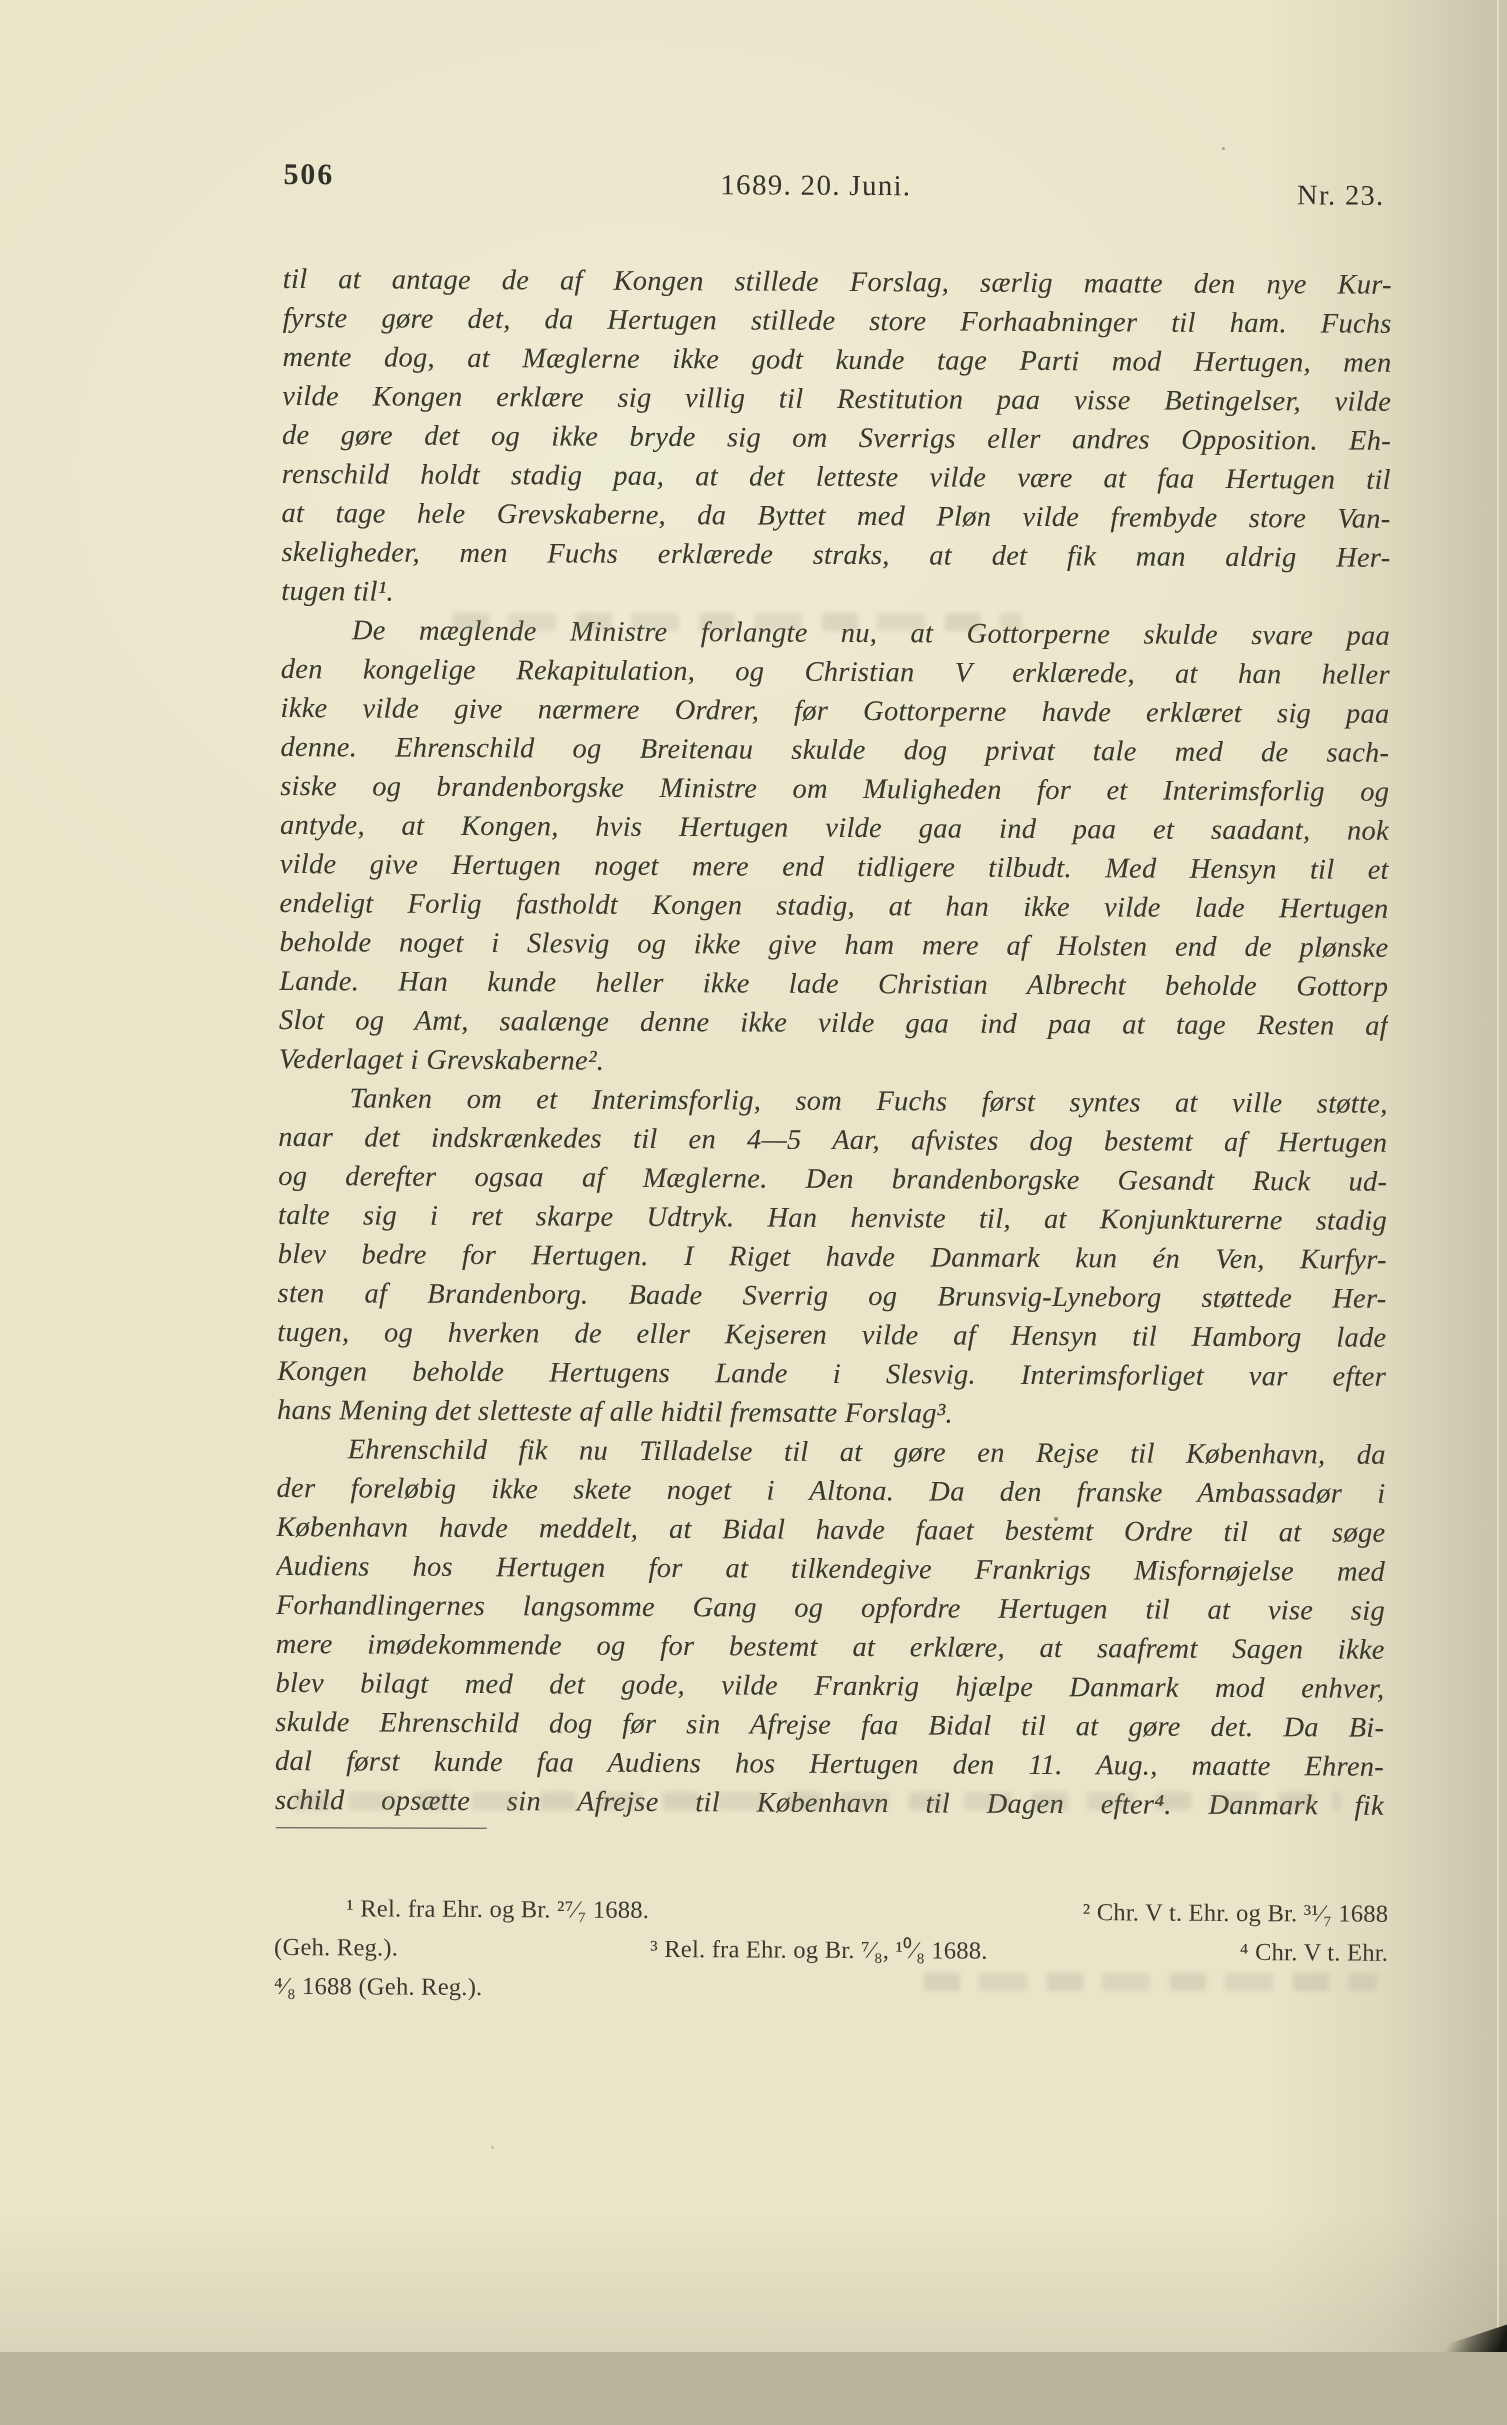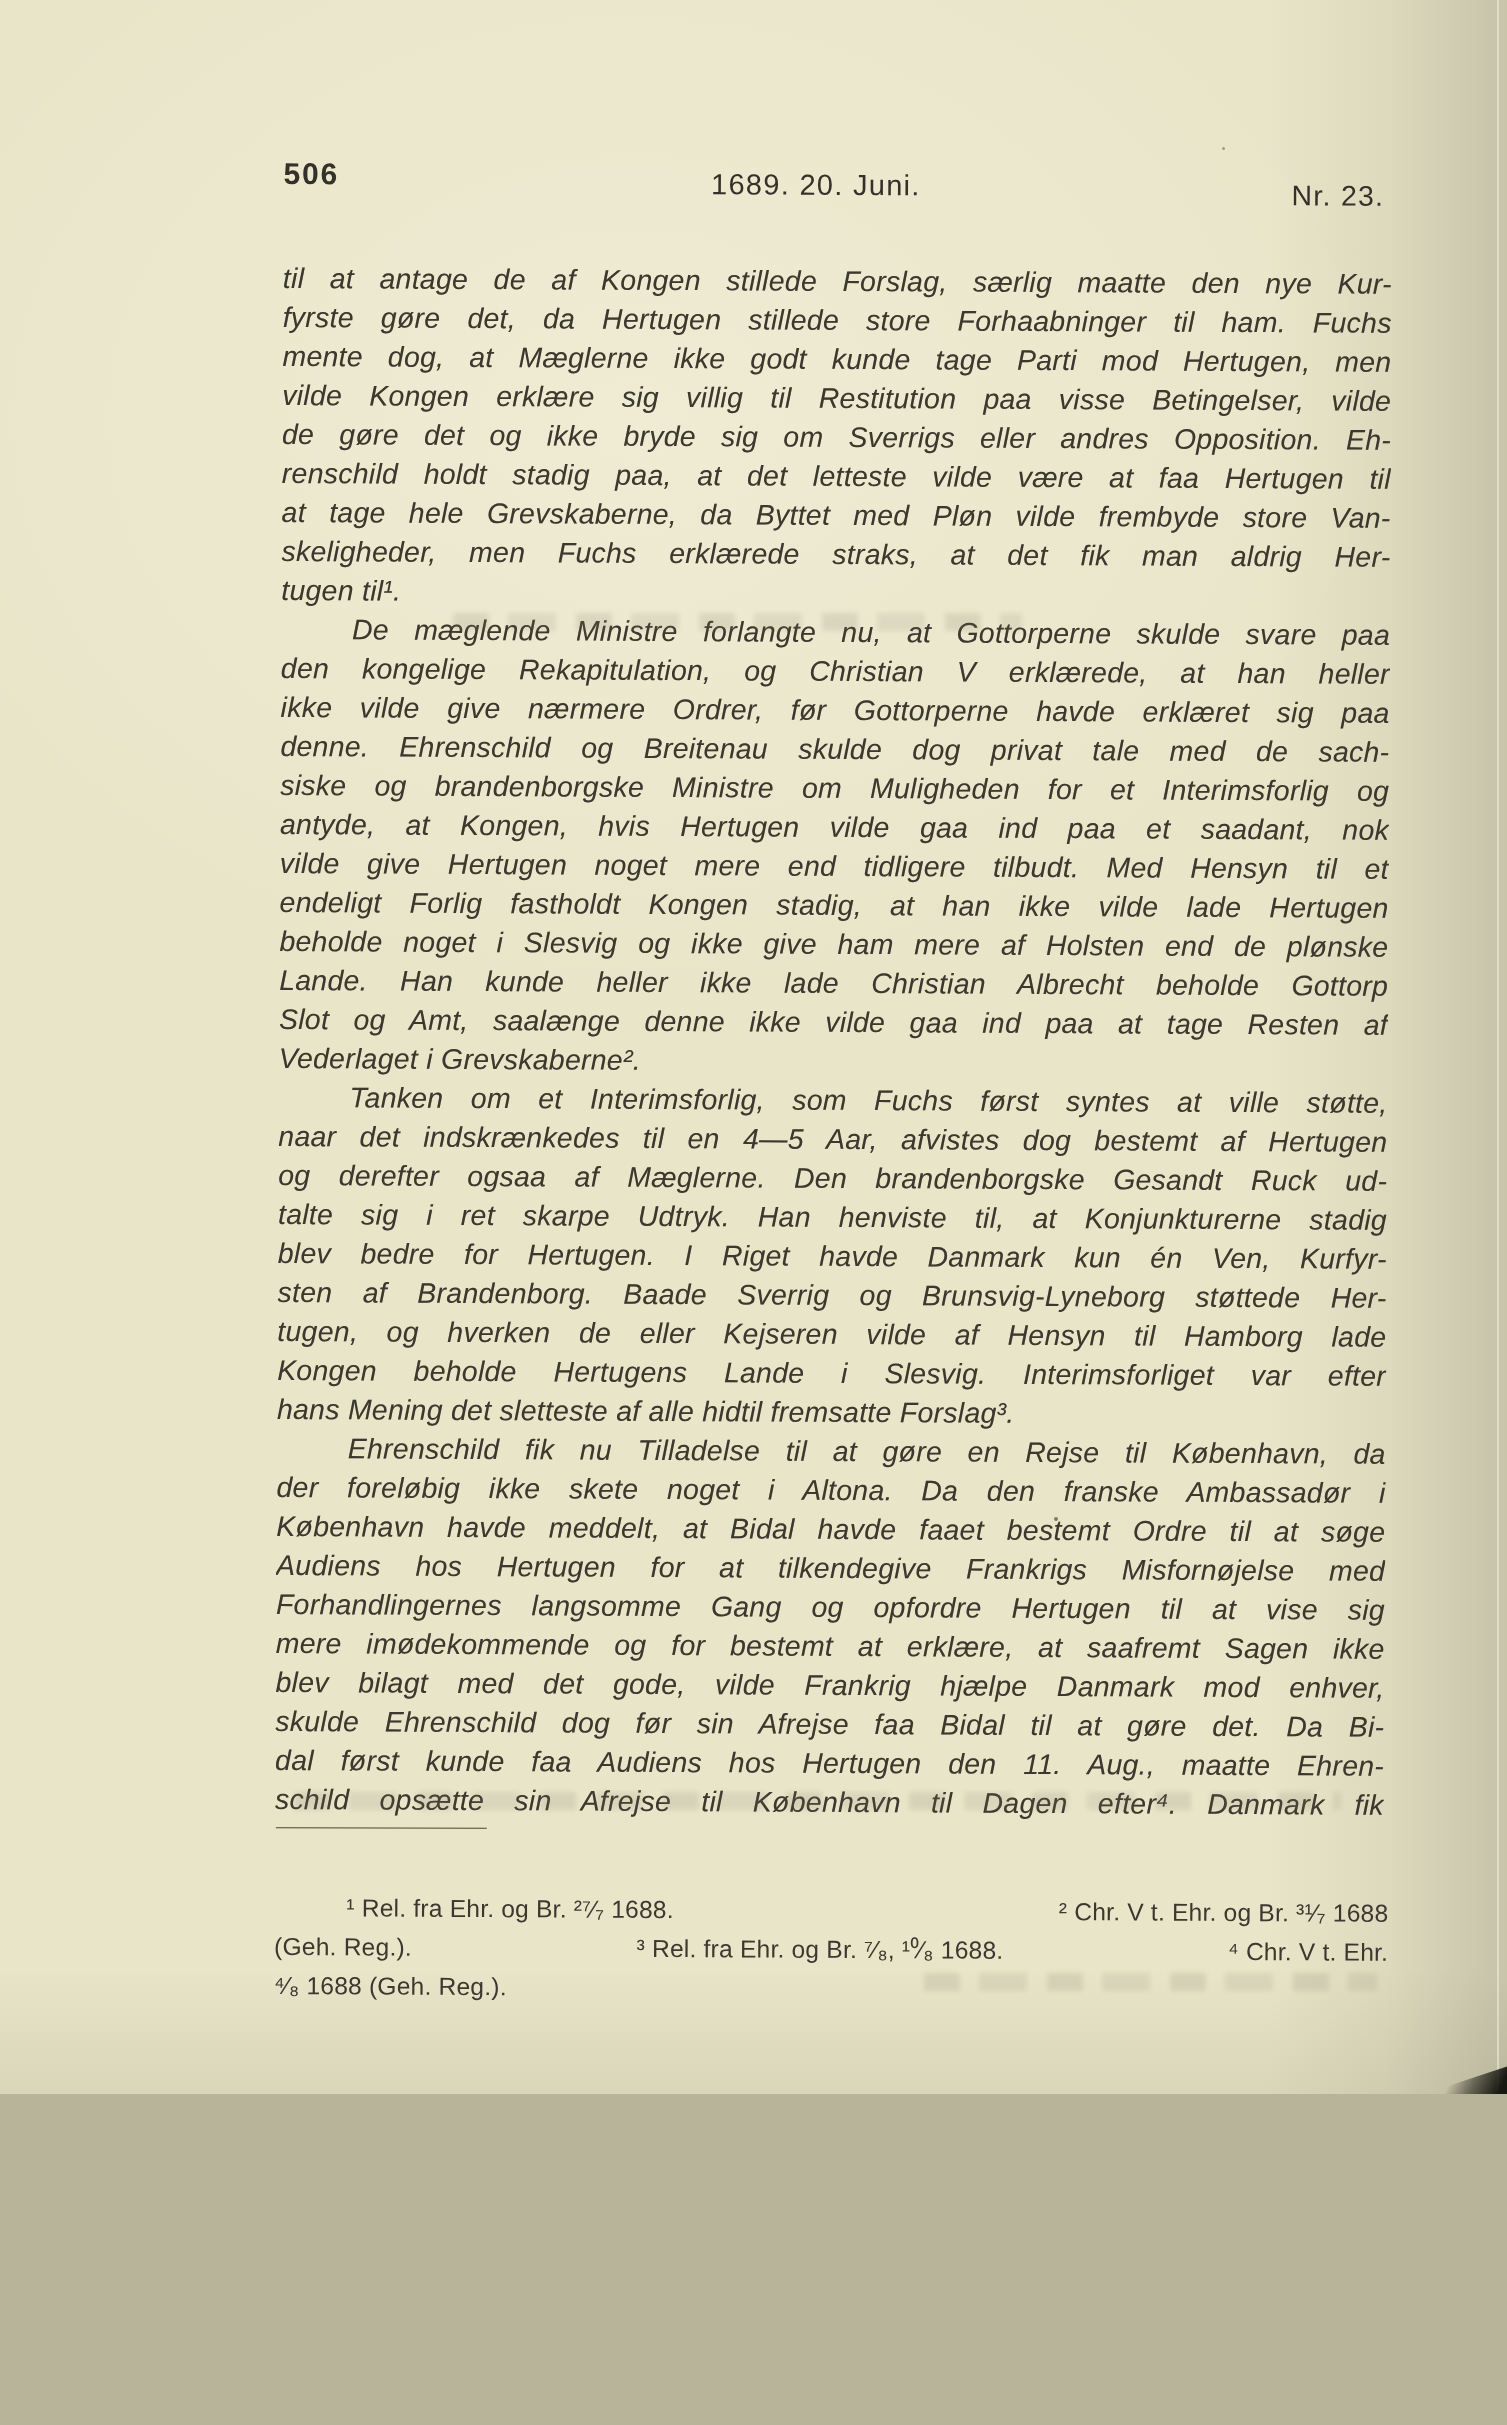--- a/index.html
+++ b/index.html
@@ -1,22 +1,22 @@
 <!DOCTYPE html>
 <html style="font-size:10.3px"><head>
 <meta charset="utf-8">
 <title>506 – 1689. 20. Juni. – Nr. 23.</title>
 <style>
   html,body{margin:0;padding:0;background:#b8b49a;}
   .page{
     position:relative;
-    width:1508px;height:2094px;
+    width:1508px;height:2352px;
     overflow:hidden;
     color:#3b382e;
-    font-family:Liberation Sans, sans-serif;
+    font-family:Liberation Serif, serif;
     background:
       radial-gradient(1099px 840px at 42% 20%, rgba(255,252,238,.30), rgba(255,252,238,0) 70%),
       linear-gradient(90deg, rgba(0,0,0,0) 84%, rgba(90,84,58,.08) 92%, rgba(75,70,48,.20) 99%),
       linear-gradient(0deg, rgba(80,75,52,.10), rgba(80,75,52,0) 6%),
       #e9e5c9;
   }
   .tilt{
     position:absolute;left:0;top:0;width:100%;height:100%;
     transform:rotate(0.3deg);
     transform-origin:283px 259px;

